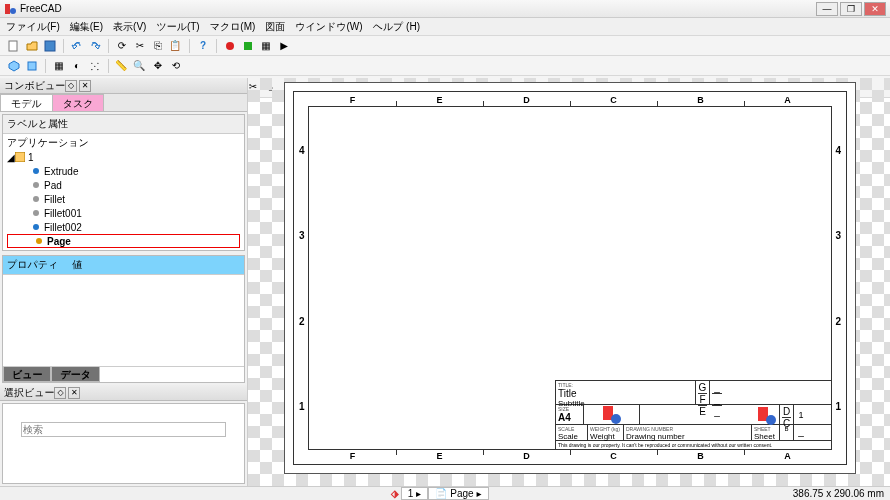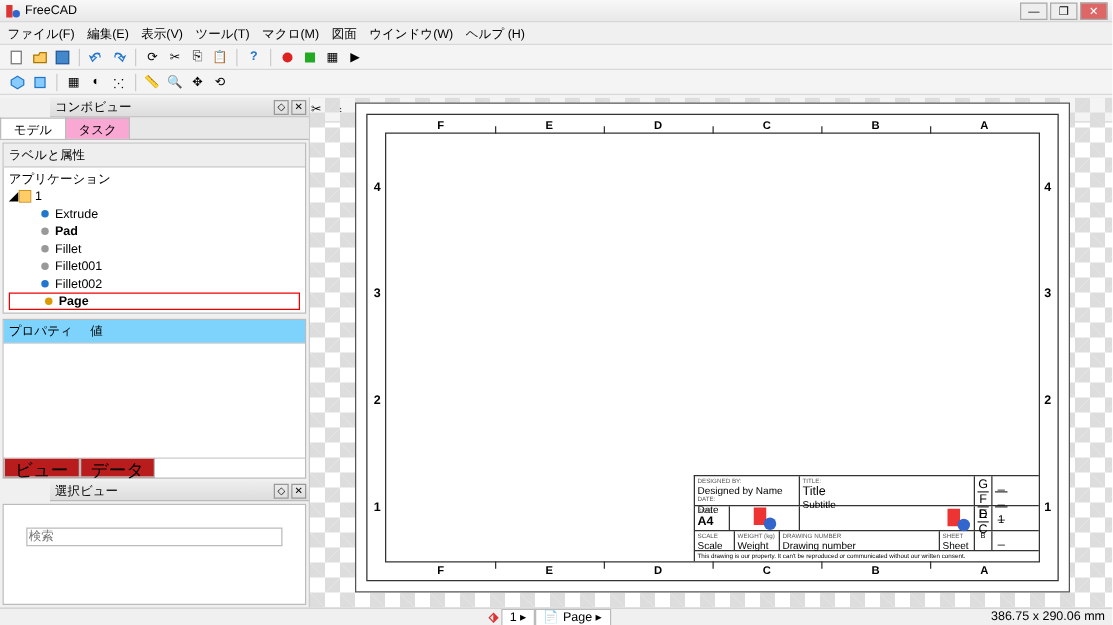--- a/index.html
+++ b/index.html
@@ -18,41 +18,41 @@
 .toolbar .tbtn { width: 16px; height: 16px; border: 1px solid transparent; display: flex; align-items: center; justify-content: center; }
 .toolbar .sep { width: 1px; height: 14px; background: #ccc; margin: 0 3px; }
 
 .workbench-row { height: 22px; background: #f4f4f4; border-bottom: 1px solid #d8d8d8; display: flex; align-items: center; padding-left: 24px; gap: 2px; }
 .workbench-select { width: 88px; height: 16px; border: 1px solid #999; background: #fff; font-size: 10px; padding-left: 2px; }
 .workbench-row .tbtn { width: 16px; height: 16px; display:flex; align-items:center; justify-content:center; }
 
 .main { position: absolute; top: 78px; bottom: 14px; left: 0; right: 0; display: flex; }
 
 .leftpanel { width: 248px; border-right: 1px solid #ccc; display: flex; flex-direction: column; background: #f0f0f0; }
-.panel-header { height: 16px; background: linear-gradient(#eee,#ddd); border-bottom: 1px solid #bbb; padding-left: 4px; font-size: 10px; display: flex; align-items: center; justify-content: space-between; margin-left: 40px; }
+.panel-header { height: 16px; background: linear-gradient(#eee,#ddd); border-bottom: 1px solid #bbb; padding-left: 4px; font-size: 10px; display: flex; align-items: center; justify-content: flex-start; }
 .panel-header .phbtns { display:flex; gap:2px; padding-right:2px; }
 .panel-header .phbtn { width:12px; height:12px; border:1px solid #999; font-size:8px; display:flex; align-items:center; justify-content:center; }
 
 .tabs { height: 18px; display: flex; border-bottom: 1px solid #bbb; background:#e8e8e8; }
 .tab { padding: 2px 10px; border: 1px solid #bbb; border-bottom: none; background: #fff; margin-right: -1px; font-size: 10px; }
 .tab.inactive { background: #f9a8d4; }
 
 .tree-section { background: #fff; border: 1px solid #bbb; margin: 2px; flex: 0 0 auto; }
 .tree-header { background: #eee; padding: 2px 4px; font-size: 10px; border-bottom: 1px solid #ccc; }
 .tree-body { padding: 2px 4px; }
 .tree-row { display: flex; align-items: center; height: 14px; font-size: 10px; cursor: default; }
 .tree-row .indent { display: inline-block; }
 .tree-row .ticon { width: 10px; height: 10px; margin-right: 3px; display:inline-flex; align-items:center; justify-content:center; }
 .tree-row.selected { border: 1.5px solid #e00; padding: 0 2px; }
 
 .prop-section { background:#fff; border:1px solid #bbb; margin:2px; height: 128px; display:flex; flex-direction:column; }
 .prop-header { background:#7dd3fc; padding:2px 4px; font-size:10px; border-bottom:1px solid #ccc; display:flex; gap:14px; }
 .prop-body { flex:1; background:#fff; }
 .prop-tabs { height:16px; border-top:1px solid #ccc; display:flex; }
-.prop-tab { padding:1px 8px; border:1px solid #bbb; border-top:none; background:#b91c1c; font-size:14px; }
+.prop-tab { padding:1px 8px; border:1px solid #bbb; border-top:none; background:#737373; font-size:10px;font-weight:bold; }
 
 .select-section { background:#fff; border:1px solid #bbb; margin:2px; flex:1; display:flex; flex-direction:column; }
 .select-body { flex:1; }
 
 .canvas-area { flex: 1; position: relative; overflow: hidden; }
 .checker { position: absolute; inset: 0; background-image:
   linear-gradient(45deg,#ddd 25%,transparent 25%),linear-gradient(-45deg,#ddd 25%,transparent 25%),
   linear-gradient(45deg,transparent 75%,#ddd 75%),linear-gradient(-45deg,transparent 75%,#ddd 75%);
   background-size: 24px 24px; background-position: 0 0,0 12px,12px -12px,-12px 0; }
 
@@ -253,21 +253,21 @@
               </span>
               <span style="font-weight:normal">Extrude</span>
             </div>
             <div class="tree-row">
               <span class="indent" style="width:24px"></span>
               <span class="ticon">
                 <svg width="8" height="8">
                   <circle cx="4" cy="4" r="3" fill="#999"></circle>
                 </svg>
               </span>
-              <span style="font-weight:bold">Pad</span>
+              <span style="font-weight:normal">Pad</span>
             </div>
             <div class="tree-row">
               <span class="indent" style="width:24px"></span>
               <span class="ticon">
                 <svg width="8" height="8">
                   <circle cx="4" cy="4" r="3" fill="#999"></circle>
                 </svg>
               </span>
               <span style="font-weight:normal">Fillet</span>
             </div>
@@ -328,26 +328,20 @@
   </div>
 
   <div class="canvas-area">
     <div class="checker"></div>
     <div class="drawing-page">
       <div class="drawing-frame">
         <div class="drawing-inner" id="dinner">
 
           <div class="titleblock">
             <div class="tb-row" style="height:24px">
-              <div class="tb-cell" style="width:84px">
-                <div class="tb-label">DESIGNED BY:</div>
-                <div class="tb-val">Designed by Name</div>
-                <div class="tb-label">DATE:</div>
-                <div class="tb-val">Date</div>
-              </div>
               <div class="tb-cell" style="width:140px">
                 <div class="tb-label">TITLE:</div>
                 <div class="tb-title">Title</div>
                 <div class="tb-val">Subtitle</div>
               </div>
               <div class="tb-cell" style="width:14px;display:flex;flex-direction:column;font-size:6px">
                 <div style="flex:1;border-bottom:1px solid #333;text-align:center">G</div>
                 <div style="flex:1;border-bottom:1px solid #333;text-align:center">F</div>
                 <div style="flex:1;text-align:center">E</div>
               </div>

